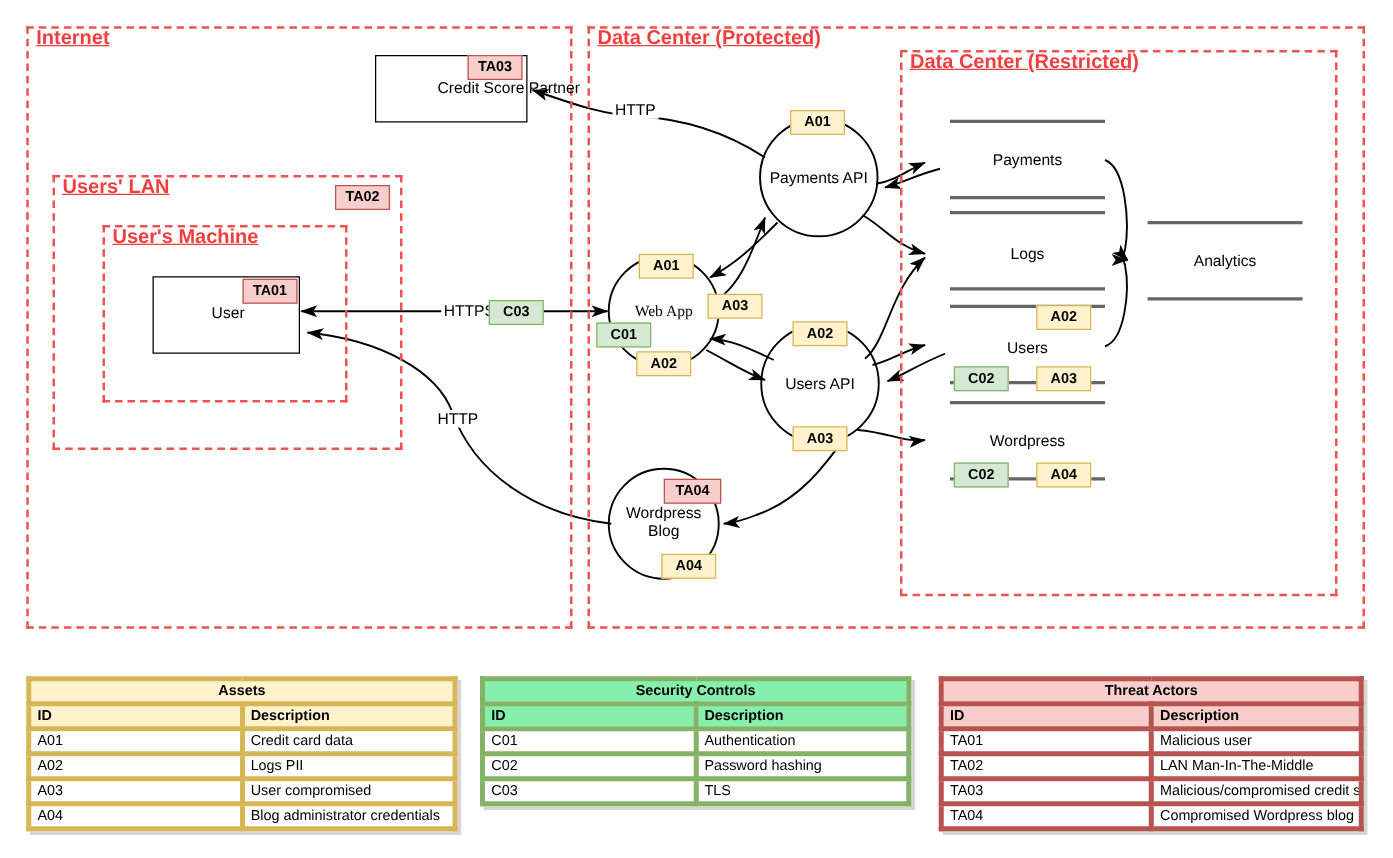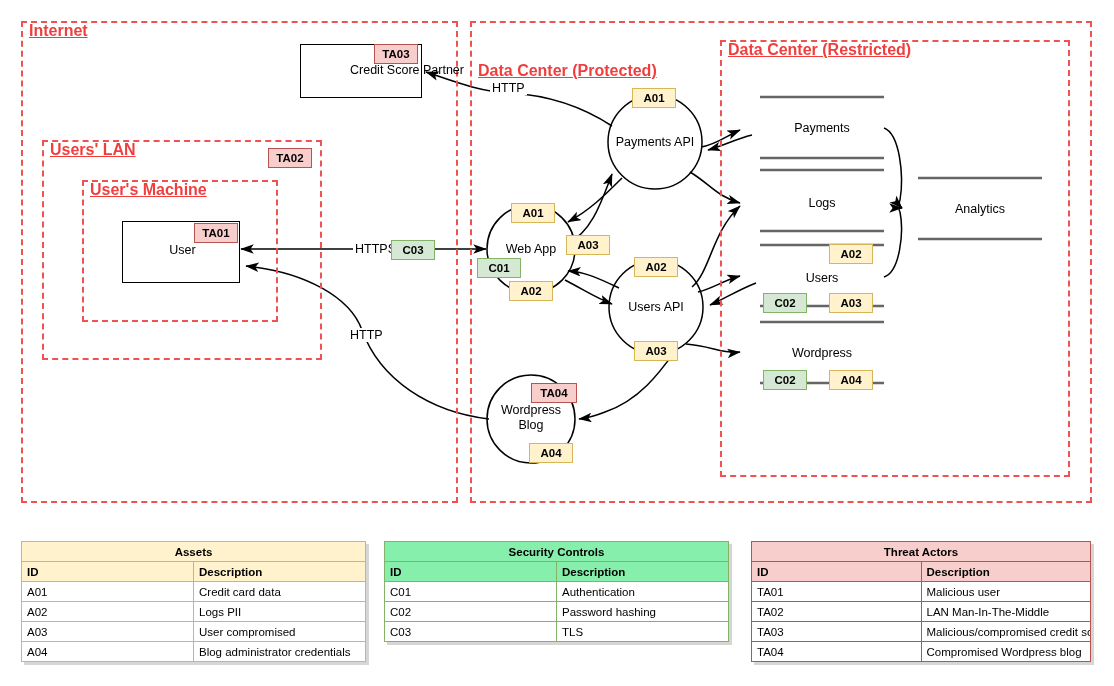--- a/index.html
+++ b/index.html
@@ -76,21 +76,21 @@
   
   .legend{
     position:absolute;
     border-collapse:collapse;
     font-size:11.5px;
     box-shadow:3px 3px 0 rgba(0,0,0,0.16);
     background:#fff;
     table-layout:fixed;
   }
   .legend td,.legend th{
-    border:1px solid #1d4ed8;
+    border:4px solid #1d4ed8;
     padding:2px 5px;
     text-align:left;
     font-weight:normal;
     height:20px;
     box-sizing:border-box;
     overflow:hidden;
     white-space:nowrap;
   }
   .legend .ttl{
     text-align:center;font-weight:bold;font-size:11.5px;
@@ -174,33 +174,33 @@
 <div class="boundary" style="left:21px;top:21px;width:437px;height:482px;"></div>
 <div class="boundary-label" style="left:29px;top:25px;">Internet</div>
 
 <div class="boundary" style="left:42px;top:140px;width:280px;height:220px;"></div>
 <div class="boundary-label" style="left:50px;top:144px;">Users' LAN</div>
 
 <div class="boundary" style="left:82px;top:180px;width:196px;height:142px;"></div>
 <div class="boundary-label" style="left:90px;top:184px;">User's Machine</div>
 
 <div class="boundary" style="left:470px;top:21px;width:622px;height:482px;"></div>
-<div class="boundary-label" style="left:478px;top:25px;margin-top:40px;">Data Center (Protected)</div>
+<div class="boundary-label" style="left:478px;top:25px;">Data Center (Protected)</div>
 
 <div class="boundary" style="left:720px;top:40px;width:350px;height:437px;"></div>
 <div class="boundary-label" style="left:728px;top:44px;">Data Center (Restricted)</div>
 
 <div class="entity-box" style="left:300px;top:44px;width:122px;height:54px;"></div>
 <div class="entity-label" style="left:300px;top:63px;width:122px;margin-left:46px;">Credit Score Partner</div>
 
 <div class="entity-box" style="left:122px;top:221px;width:118px;height:62px;"></div>
 <div class="entity-label" style="left:122px;top:243px;width:121px;">User</div>
 
 <div class="entity-label" style="left:605px;top:135px;width:100px;">Payments API</div>
-<div class="entity-label" style="left:491px;top:242px;width:80px;">Web App</div>
+<div class="entity-label" style="left:491px;top:242px;width:80px;font-family:Liberation Serif, serif;">Web App</div>
 <div class="entity-label" style="left:606px;top:300px;width:100px;">Users API</div>
 <div class="entity-label two-line" style="left:496px;top:403px;width:70px;">Wordpress Blog</div>
 
 <div class="entity-label" style="left:760px;top:121px;width:124px;">Payments</div>
 <div class="entity-label" style="left:760px;top:196px;width:124px;text-align:center;">Logs</div>
 <div class="entity-label" style="left:760px;top:271px;width:124px;">Users</div>
 <div class="entity-label" style="left:760px;top:346px;width:124px;">Wordpress</div>
 <div class="entity-label" style="left:918px;top:202px;width:124px;">Analytics</div>
 
 <div class="badge threat" style="left:374px;top:44px;width:44px;">TA03</div>

